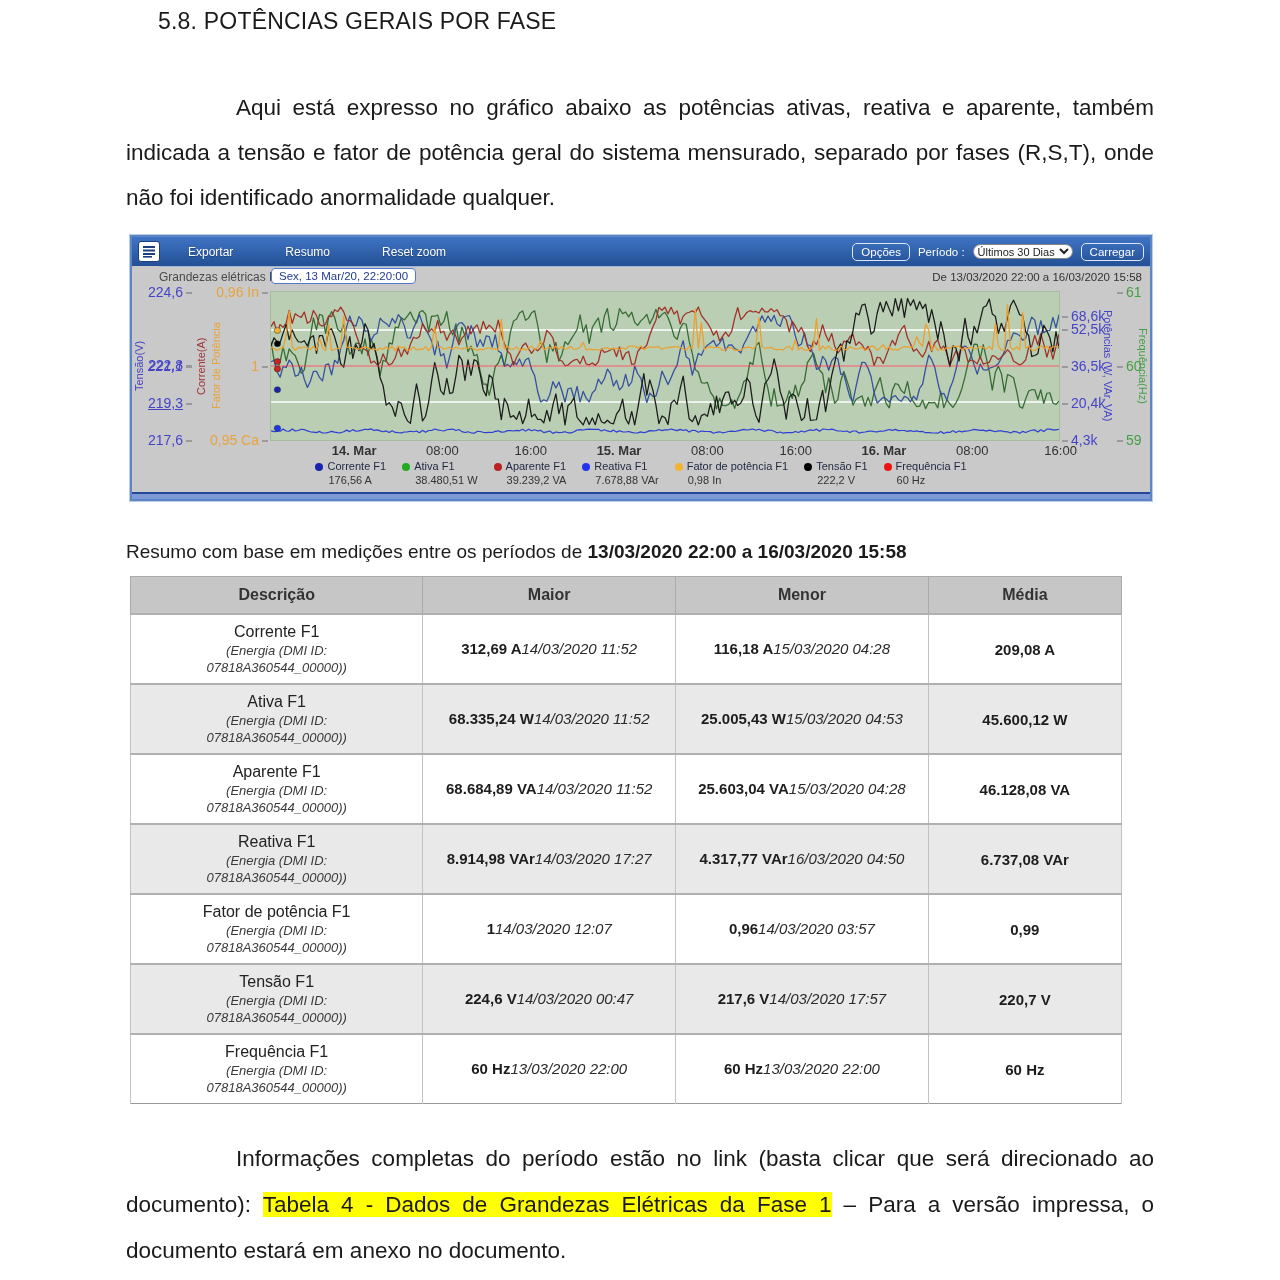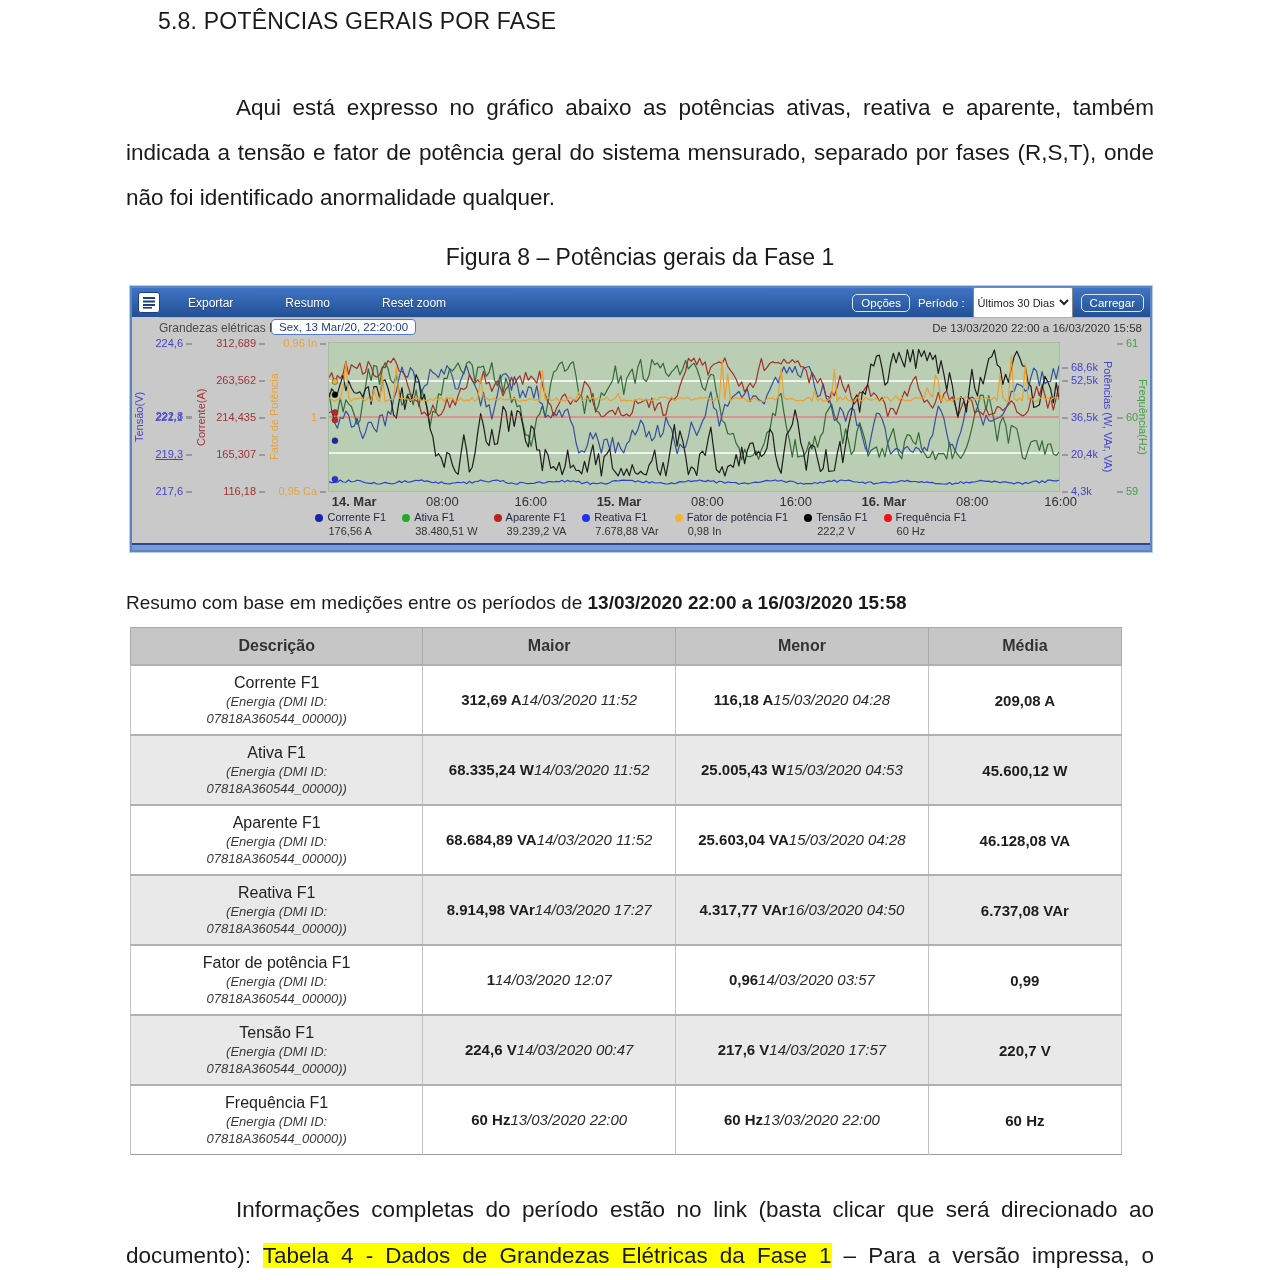--- a/index.html
+++ b/index.html
@@ -13,30 +13,30 @@
   .fig-caption { margin-top:24px; text-align:center; font-size:23px; }
 
   
   .widget { margin-top:15px; margin-left:4px; width:1022px; border:2px solid #5b85c4; box-shadow:0 0 0 1px #b9cde8; background:#c9c9c9; }
   .toolbar { height:29px; background:linear-gradient(#3f74c4,#235095); display:flex; align-items:center; padding:0 6px; color:#fff; font-size:12px; }
   .menu-btn { width:22px; height:21px; background:#fff; border-radius:3px; border:1px solid #1d3f7e; display:flex; align-items:center; justify-content:center; margin-right:28px; cursor:pointer; }
   .tb-item { margin-right:52px; cursor:pointer; text-shadow:0 1px 1px rgba(0,0,0,.3); }
   .tb-right { margin-left:auto; display:flex; align-items:center; gap:8px; }
   .tb-btn { border:1px solid #dce6f5; border-radius:5px; padding:2px 8px; font-size:11.5px; cursor:pointer; }
   .period-label { font-size:11.5px; }
-  .period-select { font-size:11px; height:31px; border:1px solid #888; border-radius:2px; background:#fff; color:#222; }
+  .period-select { font-size:11px; height:15px; border:1px solid #888; border-radius:8px; background:#fff; color:#222; }
   .titlebar { position:relative; height:23px; background:#c9c9c9; border-top:1px solid #9fb6d8;margin-left:27px; }
   .chart-title { position:absolute; left:0; right:0; text-align:left; top:3px; font-size:12px; color:#4a4a4a; }
   .chart-range { position:absolute; right:8px; top:4px; font-size:11.5px; color:#333; }
   .tooltip { position:absolute; left:112px; top:1px; background:#fff; border:1px solid #5577cc; border-radius:4px; padding:1px 7px; font-size:11.5px; color:#223a8f; z-index:3; }
 
   .chart-row { display:flex; height:154px; }
   .vtitle { writing-mode:vertical-rl; transform:rotate(180deg); font-size:11px; text-align:center; width:15px; line-height:15px; }
   .vtitle.rside { transform:none; }
-  .vaxis-ticks { position:relative; font-size:11px; }
+  .vaxis-ticks { position:relative; font-size:14px; }
   .vaxis-ticks .tick { position:absolute; transform:translateY(-50%); right:2px; white-space:nowrap; }
   .vaxis-ticks .tick::after { content:""; display:inline-block; width:6px; height:2px; background:#9a9a9a; margin-left:3px; vertical-align:middle; }
   .vaxis-ticks.right .tick { left:2px; right:auto; }
   .vaxis-ticks.right .tick::after { display:none; }
   .vaxis-ticks.right .tick::before { content:""; display:inline-block; width:6px; height:2px; background:#9a9a9a; margin-right:3px; vertical-align:middle; }
   .w-t1 { width:47px; } .w-t2 { width:58px; } .w-t3 { width:46px; }
   .w-p  { width:40px; } .w-f  { width:20px; }
   .c-tensao { color:#4444c8; } .c-corrente { color:#a03434; } .c-fator { color:#e8a33c; }
   .c-pot { color:#4444c8; } .c-freq { color:#44a044; }
 
@@ -72,21 +72,20 @@
 </style>
 </head>
 <body>
 
 <div class="page">
 
   <div class="doc-heading">5.8. POTÊNCIAS GERAIS POR FASE</div>
 
   <p class="doc-para">Aqui está expresso no gráfico abaixo as potências ativas, reativa e aparente, também indicada a tensão e fator de potência geral do sistema mensurado, separado por fases (R,S,T), onde não foi identificado anormalidade qualquer.</p>
 
-  <div class="fig-caption">Figura 8 – Potências gerais da Fase 1</div>
 
   <div class="widget">
     <div class="toolbar">
       <span class="menu-btn">
         <svg width="14" height="13" viewBox="0 0 14 13">
             <g fill="#1d3f7e">
               <rect x="1" y="1" width="12" height="2"></rect>
               <rect x="1" y="4.5" width="12" height="2"></rect>
               <rect x="1" y="8" width="12" height="2"></rect>
               <rect x="1" y="11" width="9" height="1.6"></rect>
@@ -115,27 +114,20 @@
     <div class="chart-row">
       <div class="vtitle c-tensao">Tensão(V)</div>
       <div class="vaxis-ticks w-t1 c-tensao" id="ticks-tensao">
           <span class="tick" style="top: 2%;">224,6</span>
           <span class="tick" style="top: 26%; margin-top: 36px;">222,8</span>
           <span class="tick" style="top: 50%; font-style: italic;">221,1</span>
           <span class="tick" style="top: 74%; text-decoration: underline;">219,3</span>
           <span class="tick" style="top: 98%;">217,6</span>
         </div>
       <div class="vtitle c-corrente">Corrente(A)</div>
-      <div class="vaxis-ticks w-t2 c-corrente" id="ticks-corrente">
-          <span class="tick" style="top: 2%;">312,689</span>
-          <span class="tick" style="top: 26%;">263,562</span>
-          <span class="tick" style="top: 50%;">214,435</span>
-          <span class="tick" style="top: 74%;">165,307</span>
-          <span class="tick" style="top: 98%;">116,18</span>
-        </div>
       <div class="vtitle c-fator">Fator de Potência</div>
       <div class="vaxis-ticks w-t3 c-fator" id="ticks-fator">
           <span class="tick" style="top: 2%;">0,96 In</span>
           <span class="tick" style="top: 50%;">1</span>
           <span class="tick" style="top: 98%;">0,95 Ca</span>
         </div>
       <div class="plot-wrap">
         <svg class="plot-svg" id="plot" viewBox="0 0 736 150" preserveAspectRatio="none">
             <line x1="0" x2="736" y1="38.5" y2="38.5" stroke="#ffffff" stroke-width="1.6"></line>
             <line x1="0" x2="736" y1="75" y2="75" stroke="#ffffff" stroke-width="1.6"></line>

